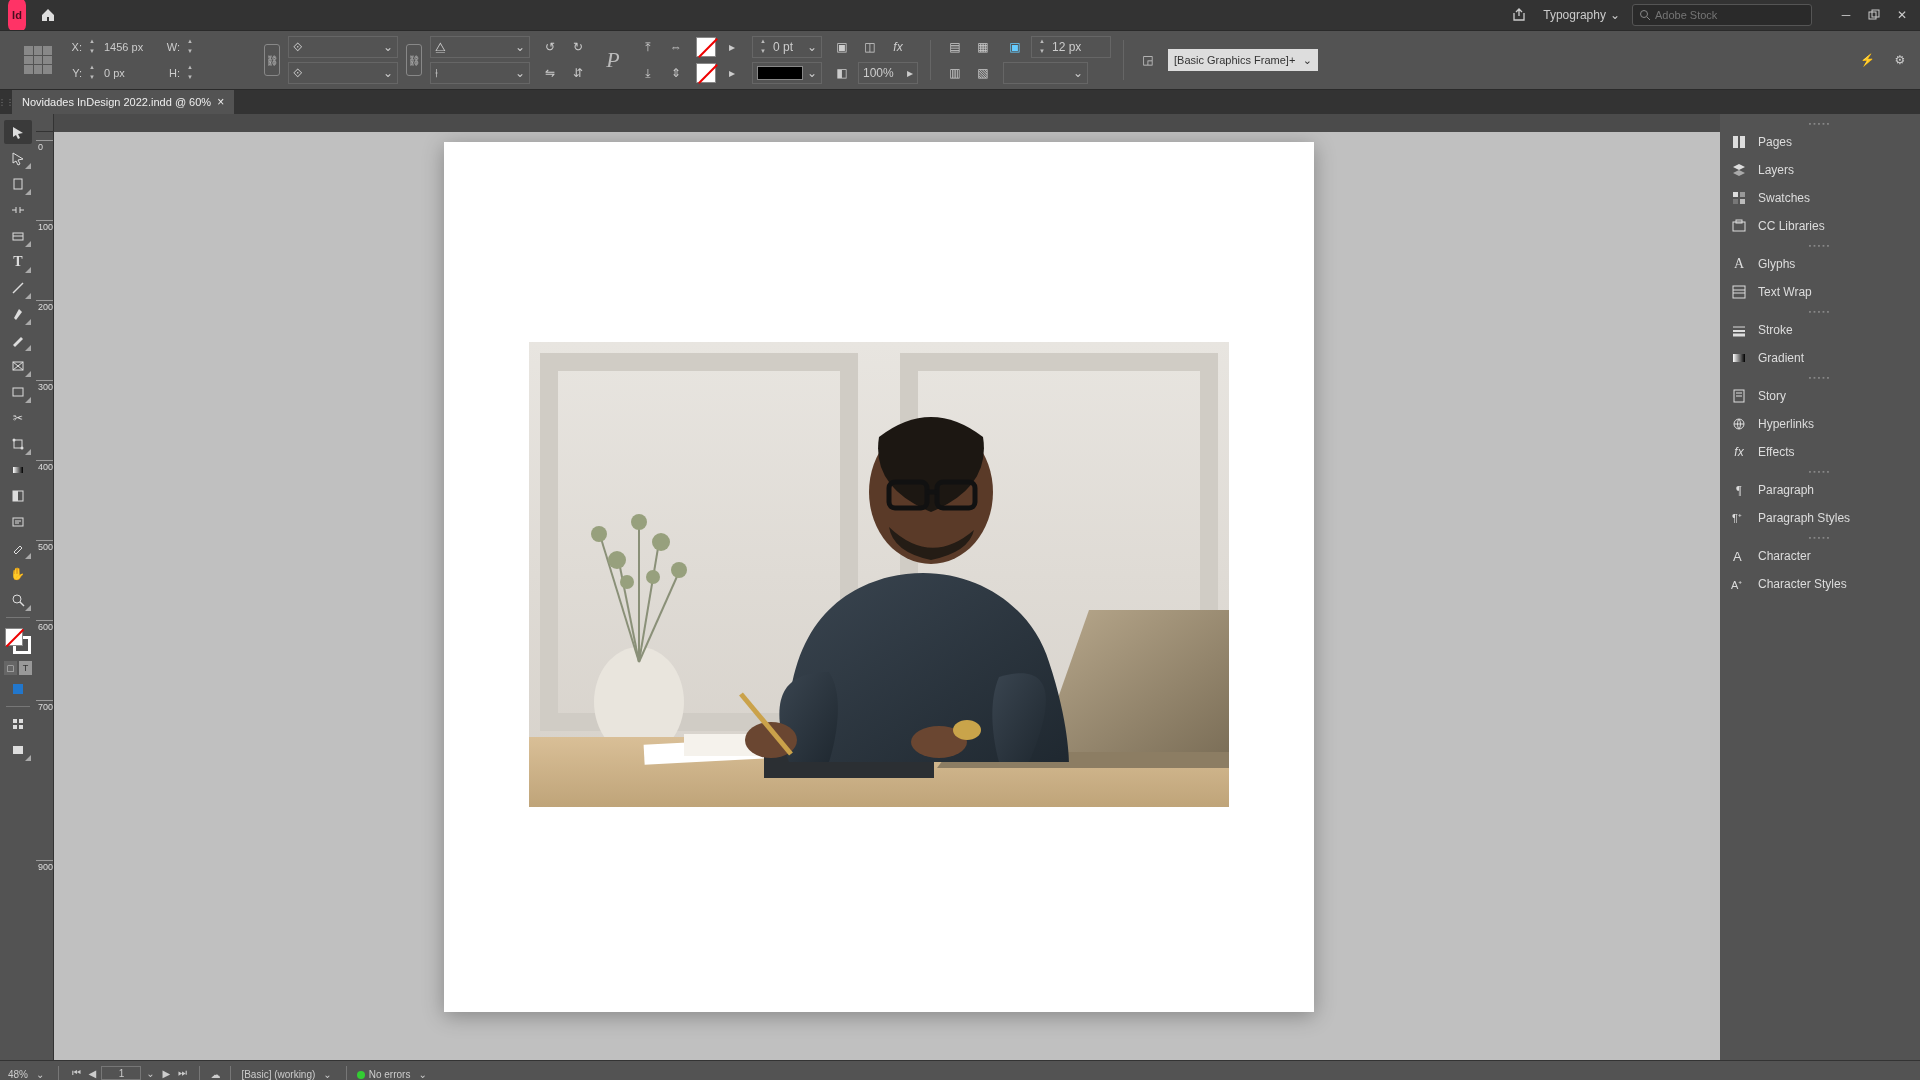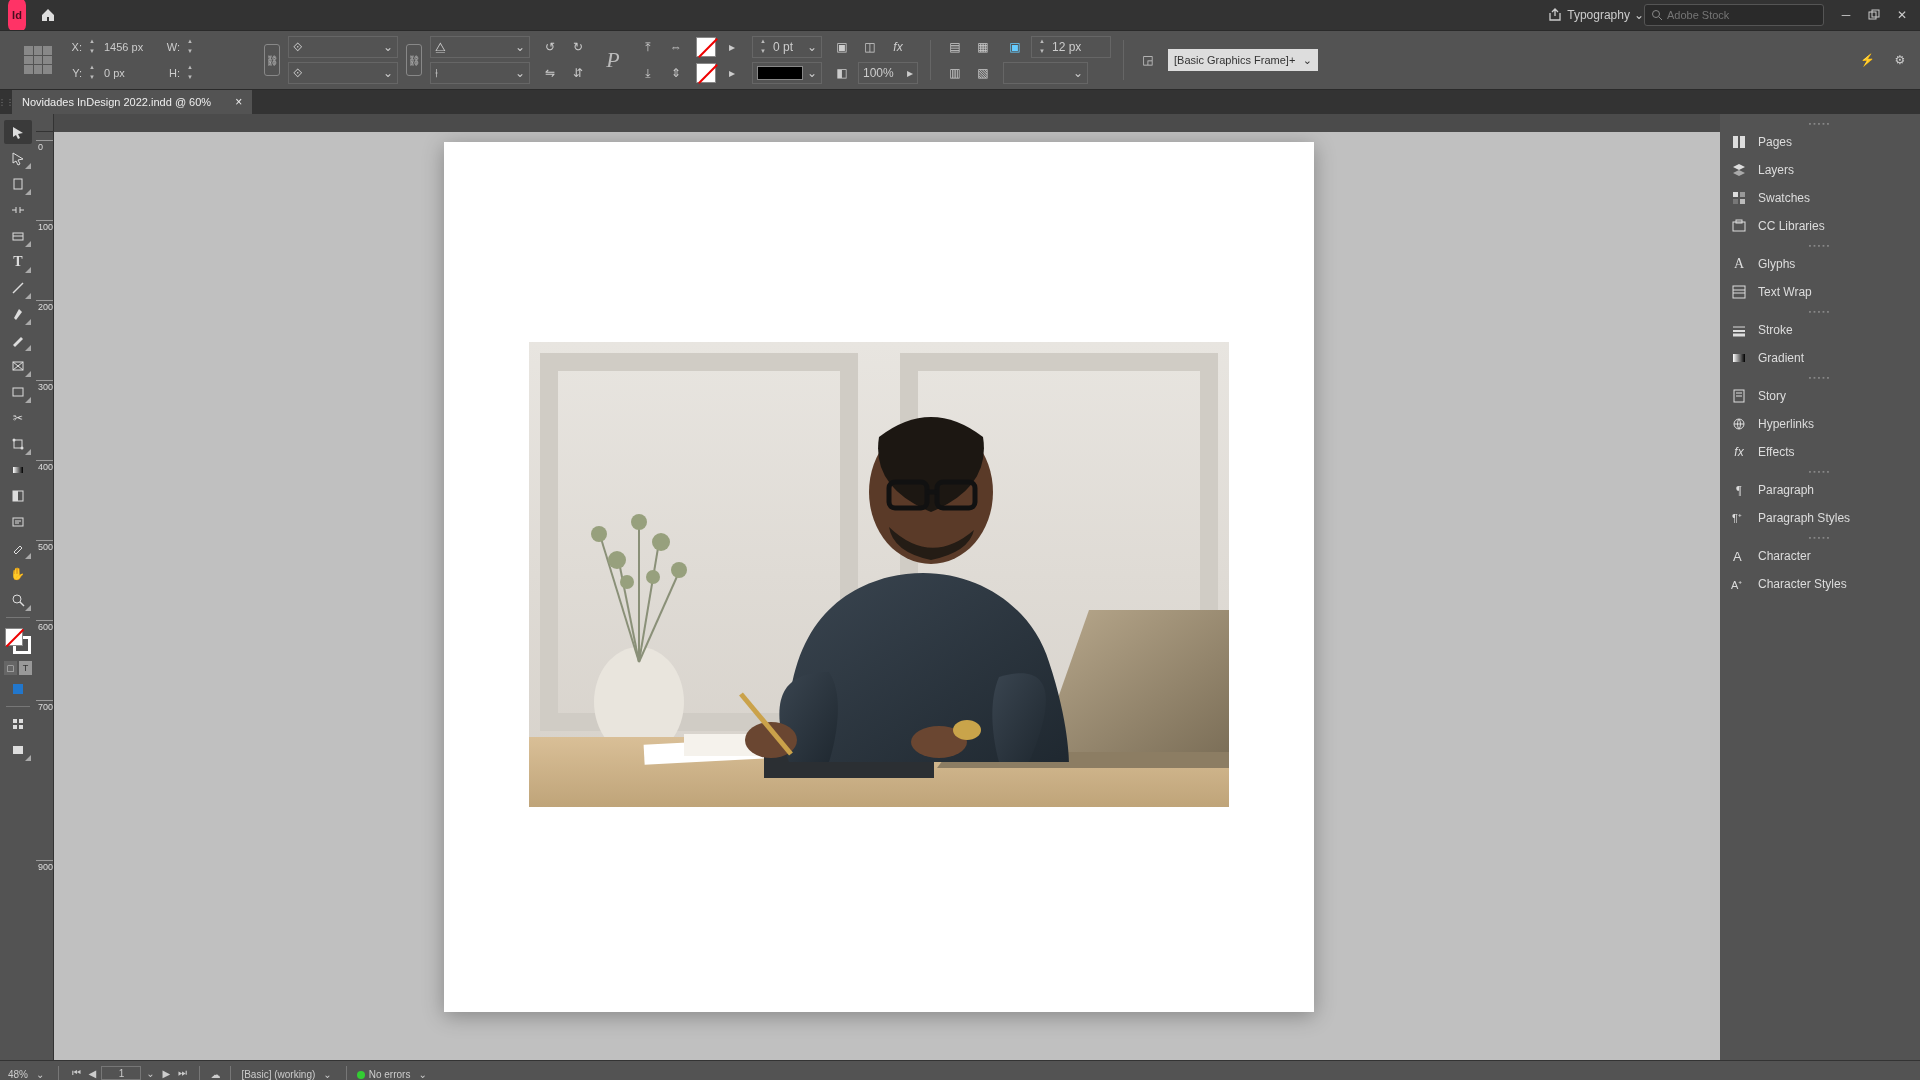--- a/index.html
+++ b/index.html
@@ -4,21 +4,21 @@
 <style>
 * { margin:0; padding:0; box-sizing:border-box; font-family:"Segoe UI",Arial,sans-serif; user-select:none; }
 html,body { width:1920px; height:1080px; overflow:hidden; background:#333; }
 .app { width:100%; height:100%; display:flex; flex-direction:column; color:#ccc; font-size:12px; }
 
 
 .menubar { height:30px; background:#333; display:flex; align-items:center; padding:0 8px; gap:4px; }
 .app-icon { width:18px; height:34px; background:#ff3366; border-radius:7px; display:flex; align-items:center; justify-content:center; color:#4a0e1e; font-weight:bold; font-size:11px; margin-right:8px; }
 .home-icon { width:20px; height:20px; display:flex; align-items:center; justify-content:center; margin-right:12px; cursor:pointer; }
 .menu-item { padding:6px 12px; cursor:pointer; color:#ddd; }
-.menubar-right { margin-left:auto; display:flex; align-items:center; }
+.menubar-right { margin-left:auto; display:flex; align-items:center; gap:12px; }
 .workspace-label { display:flex; align-items:center; gap:4px; cursor:pointer; }
 .search-box { width:180px; height:22px; background:#2a2a2a; border:1px solid #555; border-radius:3px; display:flex; align-items:center; padding:0 6px; gap:4px; }
 .search-box input { background:none; border:none; color:#ccc; font-size:11px; width:100%; outline:none; }
 .window-btns { display:flex; gap:8px; margin-left:12px; }
 .win-btn { width:20px; height:20px; display:flex; align-items:center; justify-content:center; cursor:pointer; }
 
 
 .controlbar { height:60px; background:#535353; border-top:1px solid #2a2a2a; border-bottom:1px solid #2a2a2a; display:flex; align-items:center; padding:0 8px; gap:8px; position:relative; }
 .ctrl-group { display:flex; flex-direction:column; gap:2px; }
 .ctrl-row { display:flex; align-items:center; gap:4px; height:24px; }
@@ -34,21 +34,21 @@
 .link-icon { width:16px; height:32px; border:1px solid #888; border-radius:3px; display:flex; align-items:center; justify-content:center; font-size:10px; }
 .swatch-none { width:20px; height:20px; background:#fff; position:relative; border:1px solid #888; }
 .swatch-none::after { content:''; position:absolute; left:-2px; top:50%; width:26px; height:2px; background:#e00; transform:rotate(-45deg); }
 .swatch-black { width:50px; height:14px; background:#000; border:1px solid #888; }
 .style-select { width:150px; height:22px; background:#ddd; color:#333; font-size:11px; padding:0 6px; display:flex; align-items:center; }
 .controlbar .right-icons { margin-left:auto; display:flex; align-items:center; gap:8px; }
 
 
 .tabrow { height:24px; background:#333; display:flex; align-items:center; }
 .tab-handle { width:12px; height:100%; display:flex; align-items:center; justify-content:center; color:#888; font-size:8px; }
-.doc-tab { height:100%; background:#535353; color:#eee; font-size:11px; padding:0 10px; display:flex; align-items:center; gap:24px; }
+.doc-tab { height:100%; background:#535353; color:#eee; font-size:11px; padding:0 10px; display:flex; align-items:center; gap:6px; }
 .doc-tab .close { cursor:pointer; font-size:12px; }
 
 
 .main { flex:1; display:flex; min-height:0; }
 
 
 .toolbox { width:36px; background:#535353; display:flex; flex-direction:column; align-items:center; padding-top:6px; gap:2px; }
 .tool { width:28px; height:24px; display:flex; align-items:center; justify-content:center; cursor:pointer; border-radius:2px; color:#ddd; position:relative; }
 .tool.active { background:#3a3a3a; }
 .tool.corner::after { content:''; position:absolute; right:1px; bottom:1px; border:3px solid transparent; border-right-color:#aaa; border-bottom-color:#aaa; }

